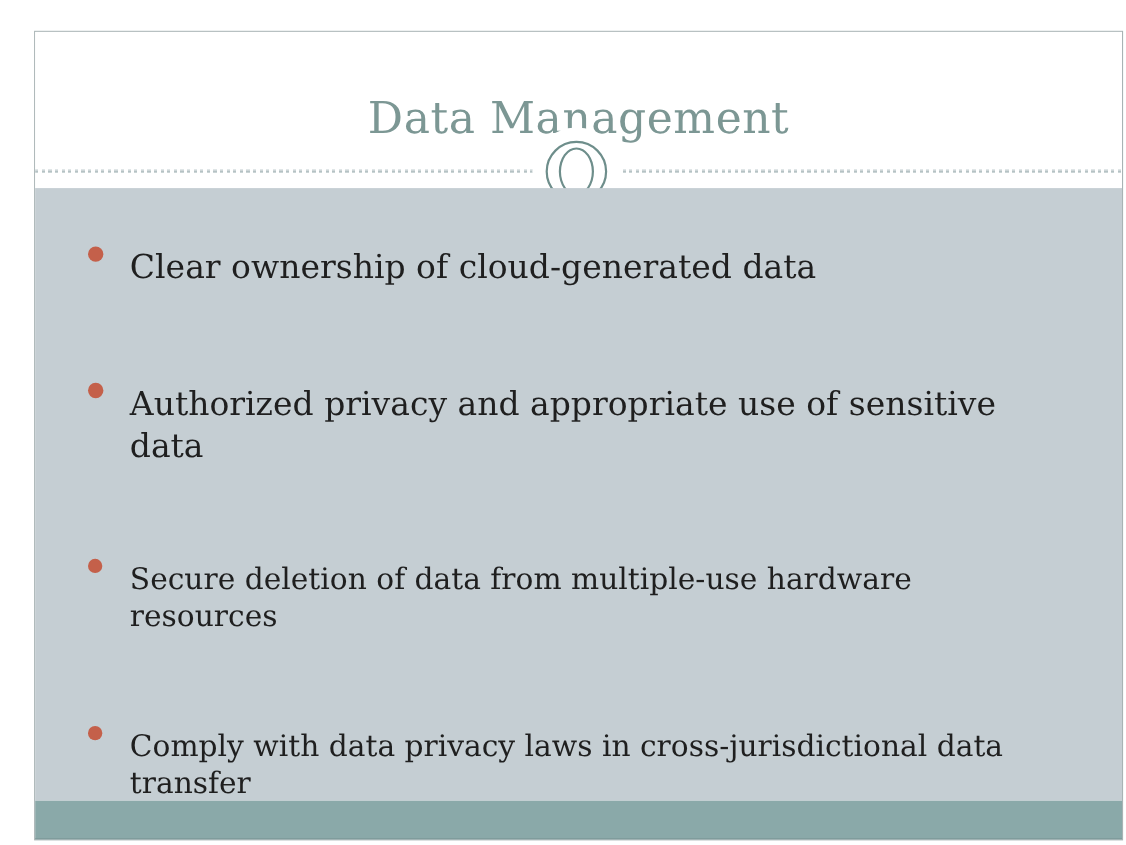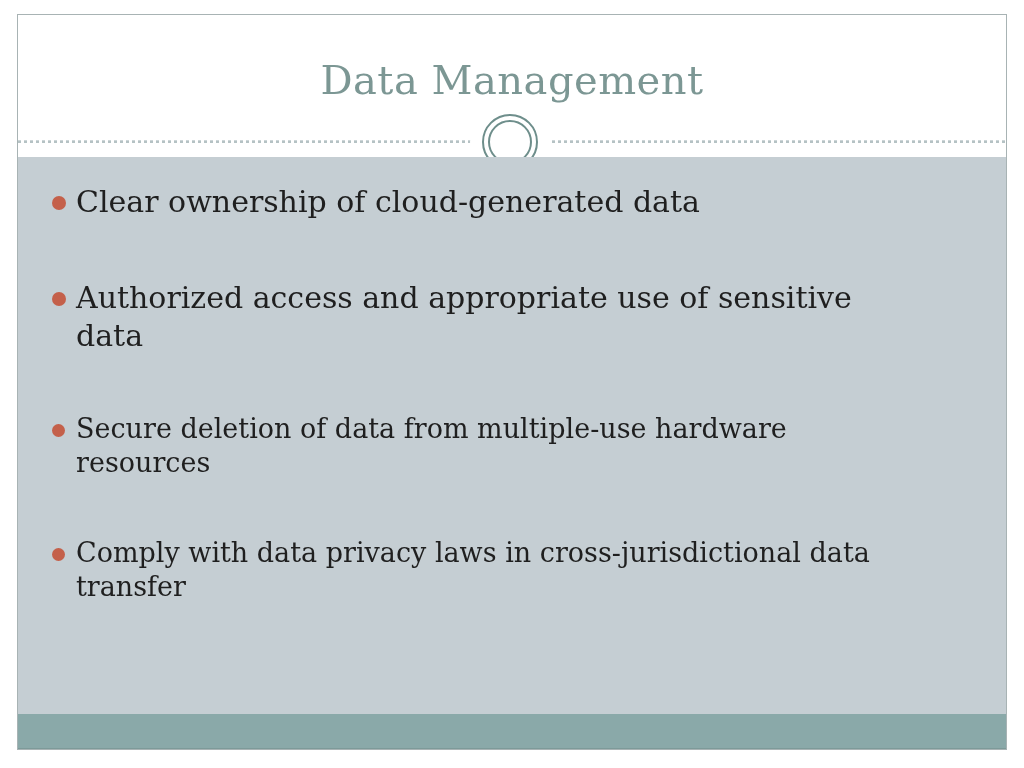--- a/index.html
+++ b/index.html
@@ -1,15 +1,15 @@
 <!DOCTYPE html>
 <html><head>
 <meta charset="utf-8">
 <style>
-  * { margin: 0; padding: 0; box-sizing: border-box; }
+  * { margin: 0; padding: 14px; box-sizing: border-box; }
   html, body {
     width: 1024px; height: 768px;
     background: #ffffff;
     font-family: "DejaVu Serif", "Liberation Serif", serif;
     overflow: hidden;
     position: relative;
   }
   .slide {
     position: absolute;
     left: 17px; top: 14px;
@@ -117,21 +117,21 @@
 
   <div class="divider"></div>
   <div class="ornament-bg"></div>
   <div class="ring-outer">
     <div class="ring-inner"></div>
   </div>
 
   <div class="content">
     <ul class="bullets">
       <li class="lg">Clear ownership of cloud-generated data</li>
-      <li class="lg">Authorized access and appropriate use of sensitive
+      <li class="lg">Authorized privacy and appropriate use of sensitive
 data</li>
       <li class="sm">Secure deletion of data from multiple-use hardware
 resources</li>
       <li class="sm">Comply with data privacy laws in cross-jurisdictional data
 transfer</li>
     </ul>
   </div>
 
   <div class="footer-band"></div>
 

